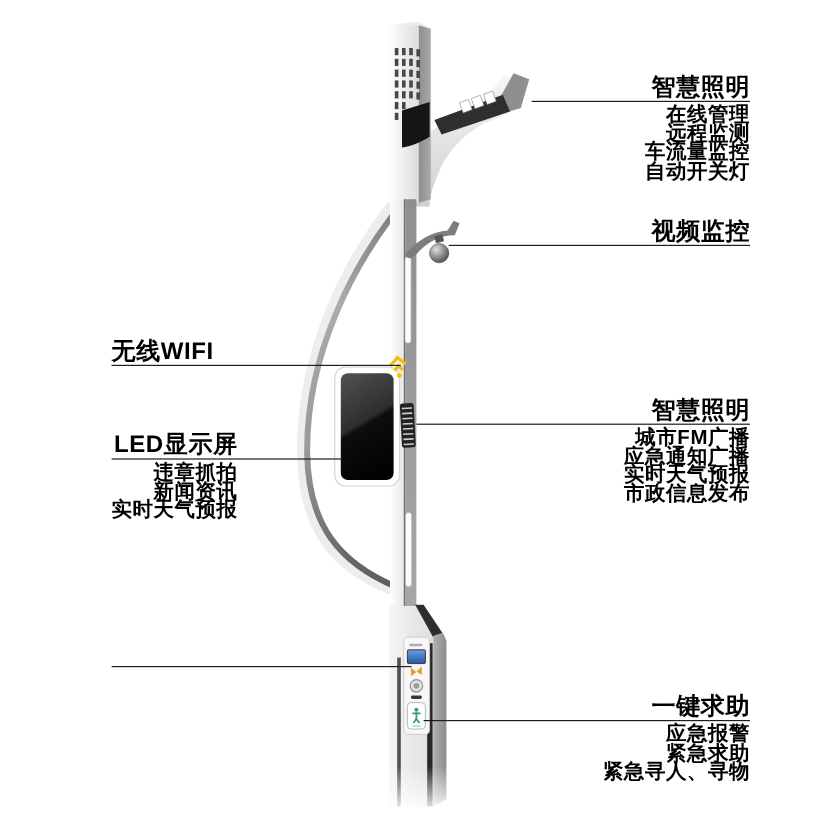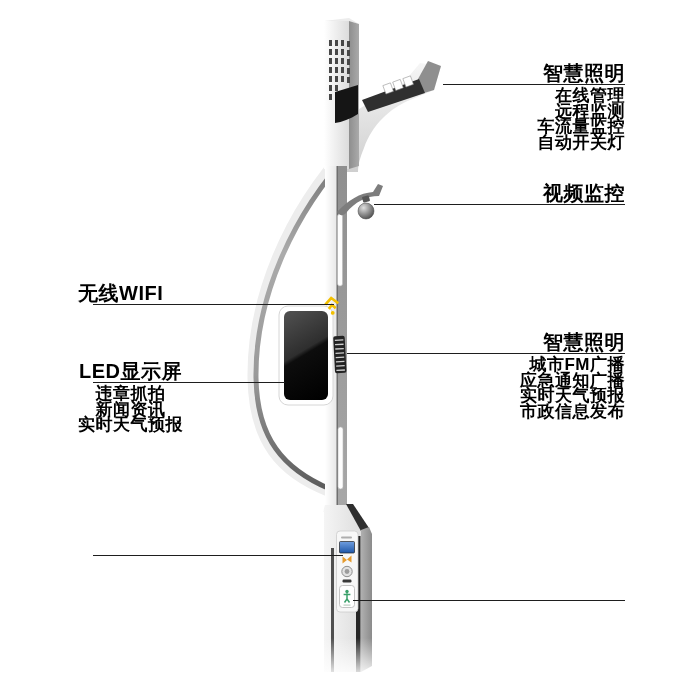--- a/index.html
+++ b/index.html
@@ -2,21 +2,21 @@
 <html><head>
 <meta charset="utf-8">
 <style>
   html,body{margin:0;padding:0;background:#fff;}
   .canvas{position:relative;width:700px;height:700px;background:#fff;overflow:hidden;
           font-family:"Liberation Sans","DejaVu Sans",sans-serif;}
   .pole-art{position:absolute;left:0;top:0;}
   .leader{position:absolute;height:1px;background:#1e1e1e;}
   .fb{position:absolute;color:#000;}
   .fb.right{right:75px;text-align:right;}
-  .fb.left{left:78px;text-align:center;}
+  .fb.left{left:93px;text-align:right;}
   .fb-title{font-size:20px;font-weight:bold;line-height:20px;letter-spacing:.5px;white-space:nowrap;}
   .fb-items{margin-top:5px;}
   .fb-item{font-size:17px;font-weight:bold;line-height:15.5px;letter-spacing:.5px;white-space:nowrap;}
 </style>
 </head>
 <body>
 
 <div class="canvas">
 
   <svg class="pole-art" width="700" height="700" viewBox="0 0 700 700">
@@ -229,20 +229,28 @@
   <div class="fb right" style="top:332px">
     <div class="fb-title">智慧照明</div>
     <div class="fb-items">
       <div class="fb-item">城市FM广播</div>
       <div class="fb-item">应急通知广播</div>
       <div class="fb-item">实时天气预报</div>
       <div class="fb-item">市政信息发布</div>
     </div>
   </div>
 
+  <div class="fb right" style="top:579px">
+    <div class="fb-title">一键求助</div>
+    <div class="fb-items">
+      <div class="fb-item">应急报警</div>
+      <div class="fb-item">紧急求助</div>
+      <div class="fb-item">紧急寻人、寻物</div>
+    </div>
+  </div>
 
   <div class="fb left" style="top:283px">
     <div class="fb-title">无线WIFI</div>
   </div>
 
   <div class="fb left" style="top:361px">
     <div class="fb-title">LED显示屏</div>
     <div class="fb-items">
       <div class="fb-item">违章抓拍</div>
       <div class="fb-item">新闻资讯</div>

